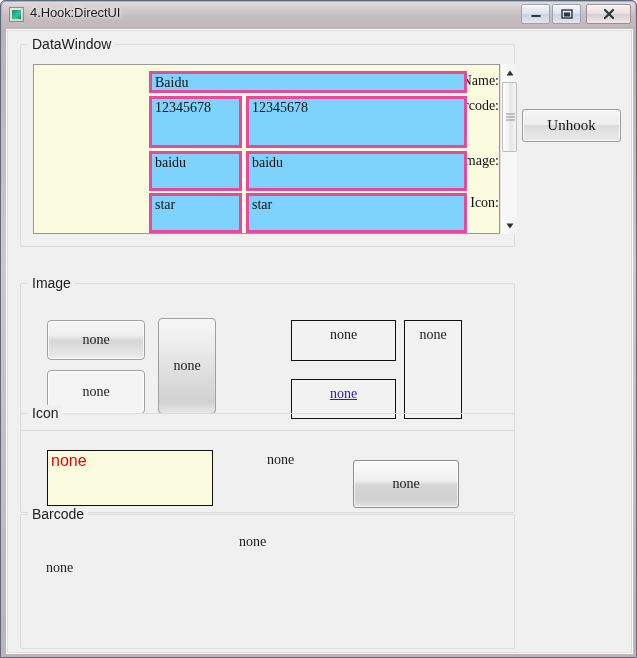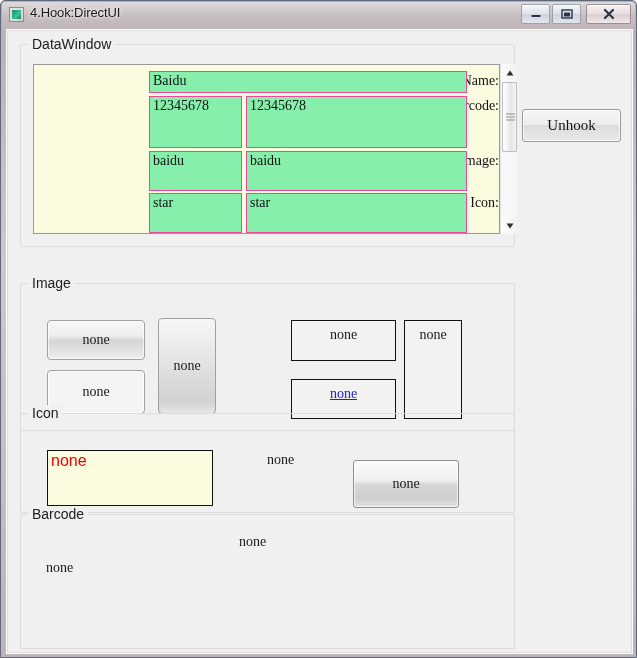--- a/index.html
+++ b/index.html
@@ -138,22 +138,22 @@
     right: 0;
     width: 108px;
     text-align: right;
     font-size: 14px;
     color: #111111;
     font-family: "Liberation Serif", serif;
   }
   .dw-field {
     position: absolute;
     box-sizing: border-box;
-    background: #86efac;
-    border: 1px solid #ec4899;
+    background: #7dd3fc;
+    border: 3px solid #ec4899;
     font-size: 14px;
     color: #111111;
     padding: 1px 3px;
     font-family: "Liberation Serif", serif;
     line-height: 16px;
     overflow: hidden;
   }
 
   
   .dw-row-label { left: 0px; }

